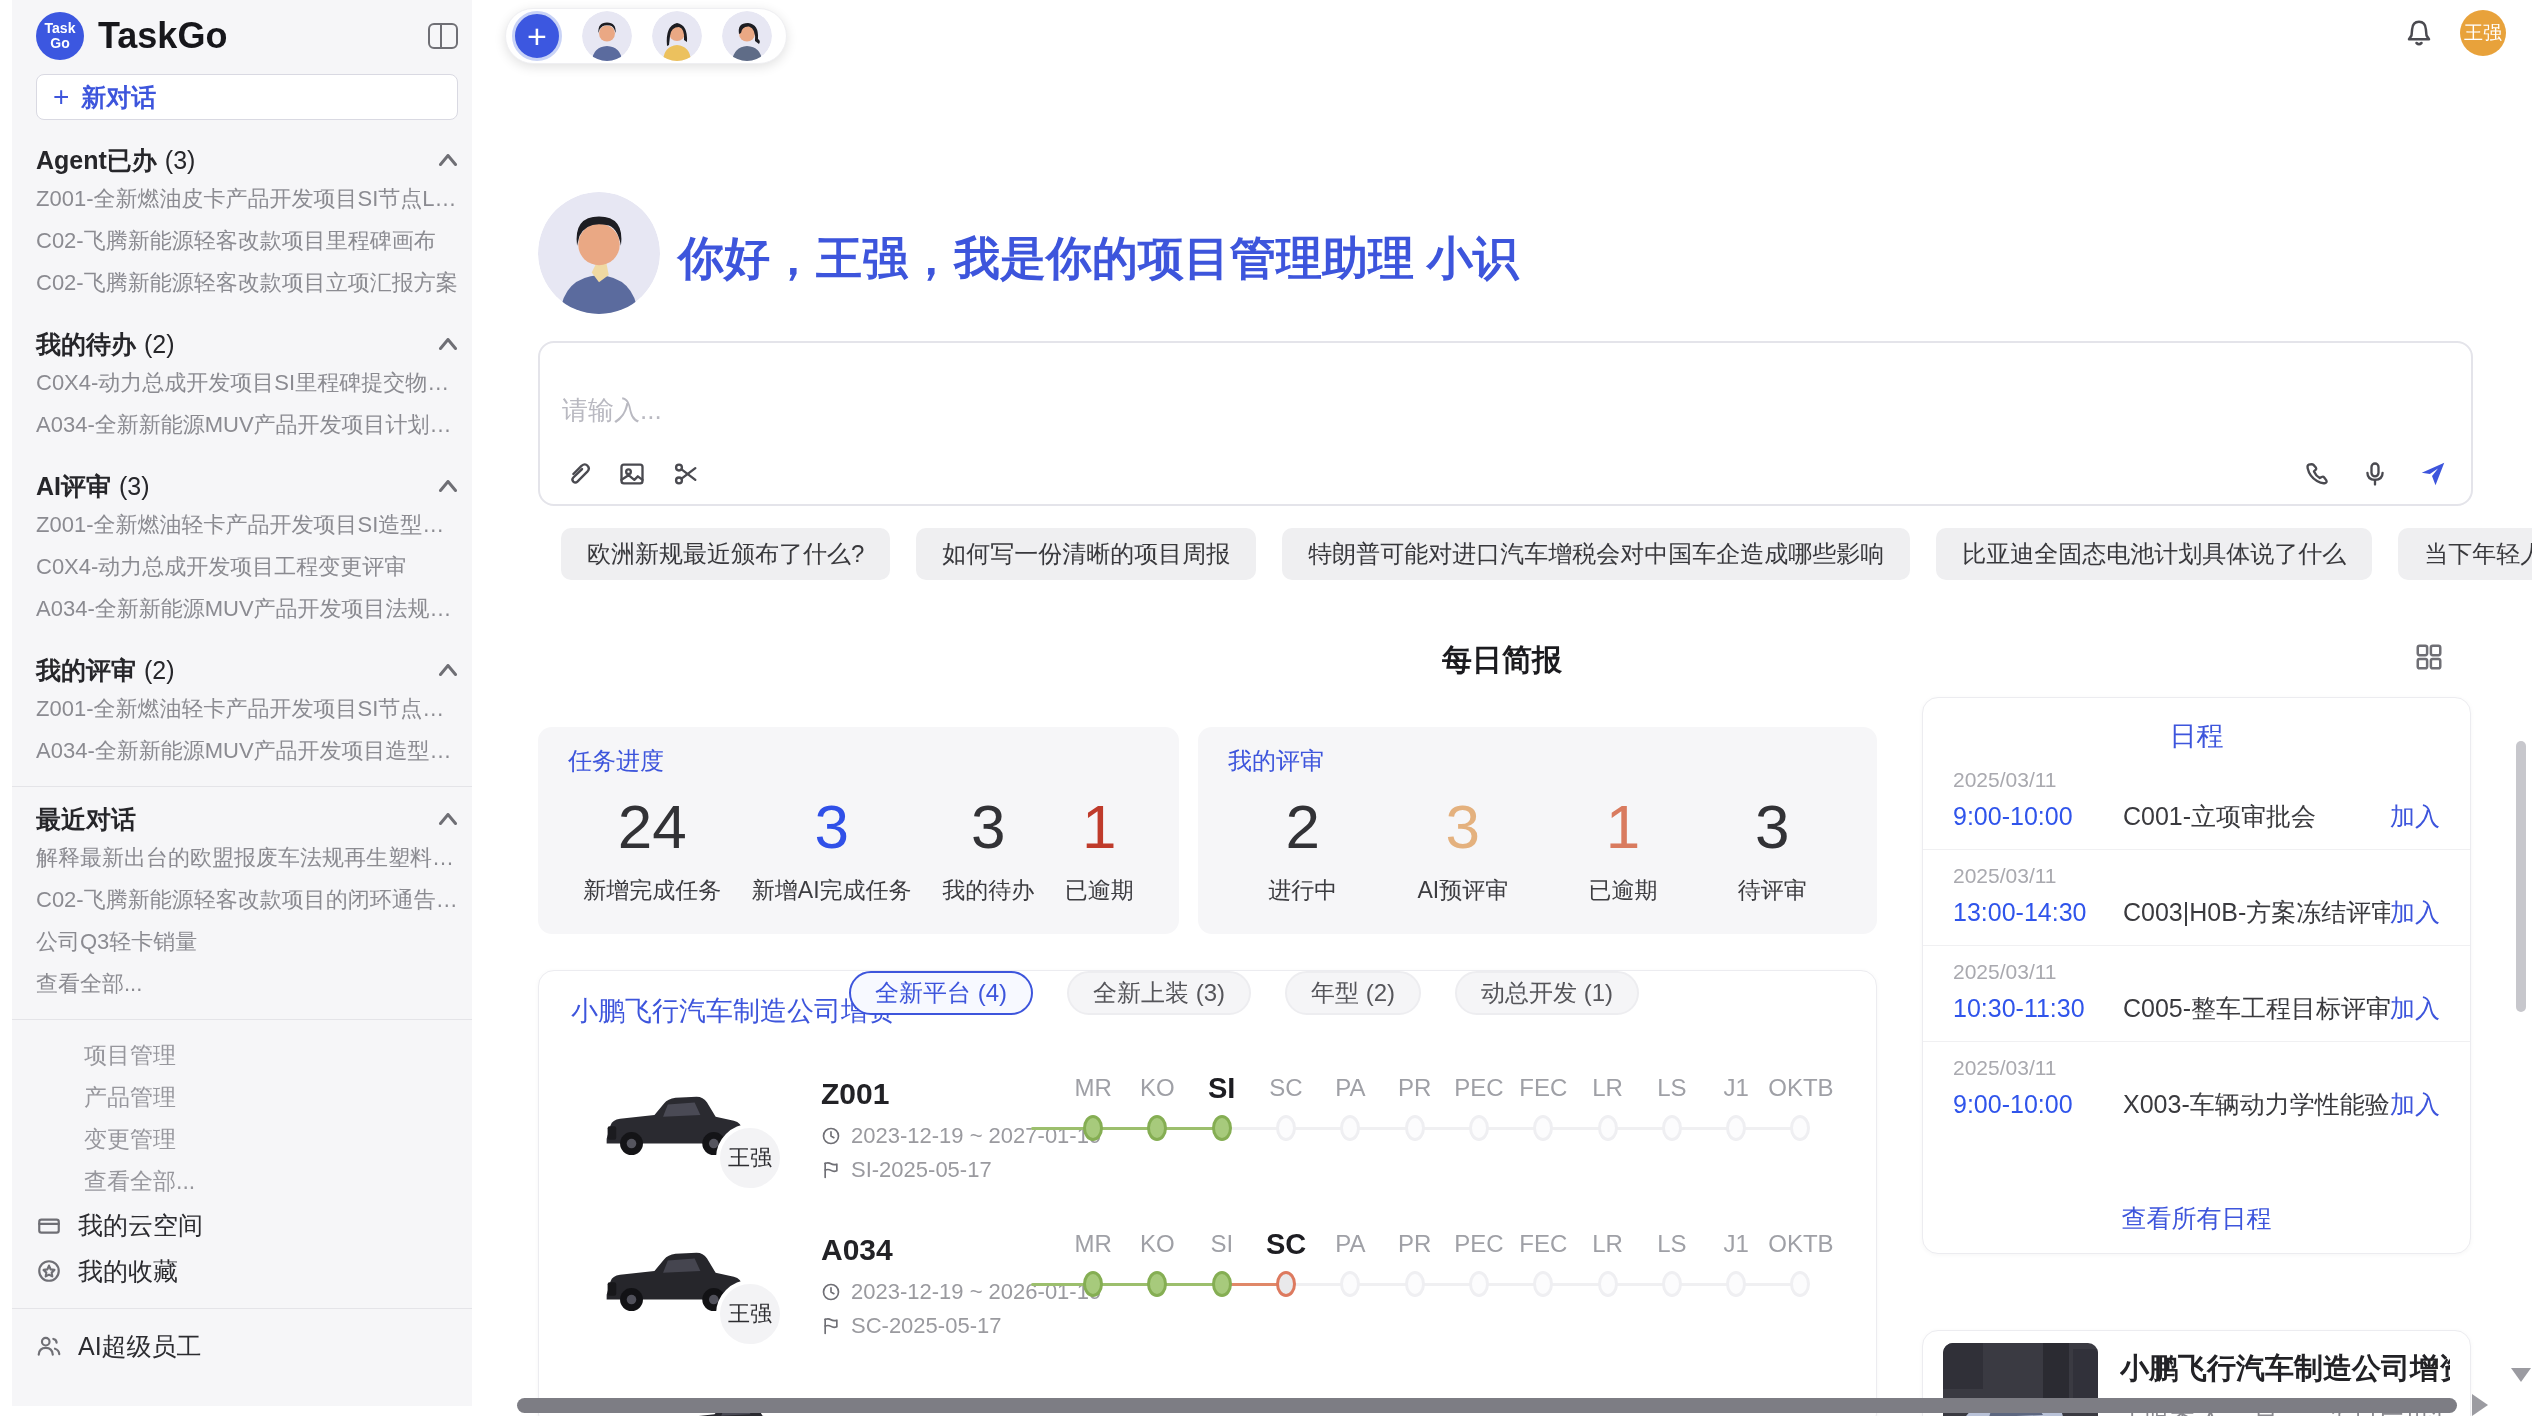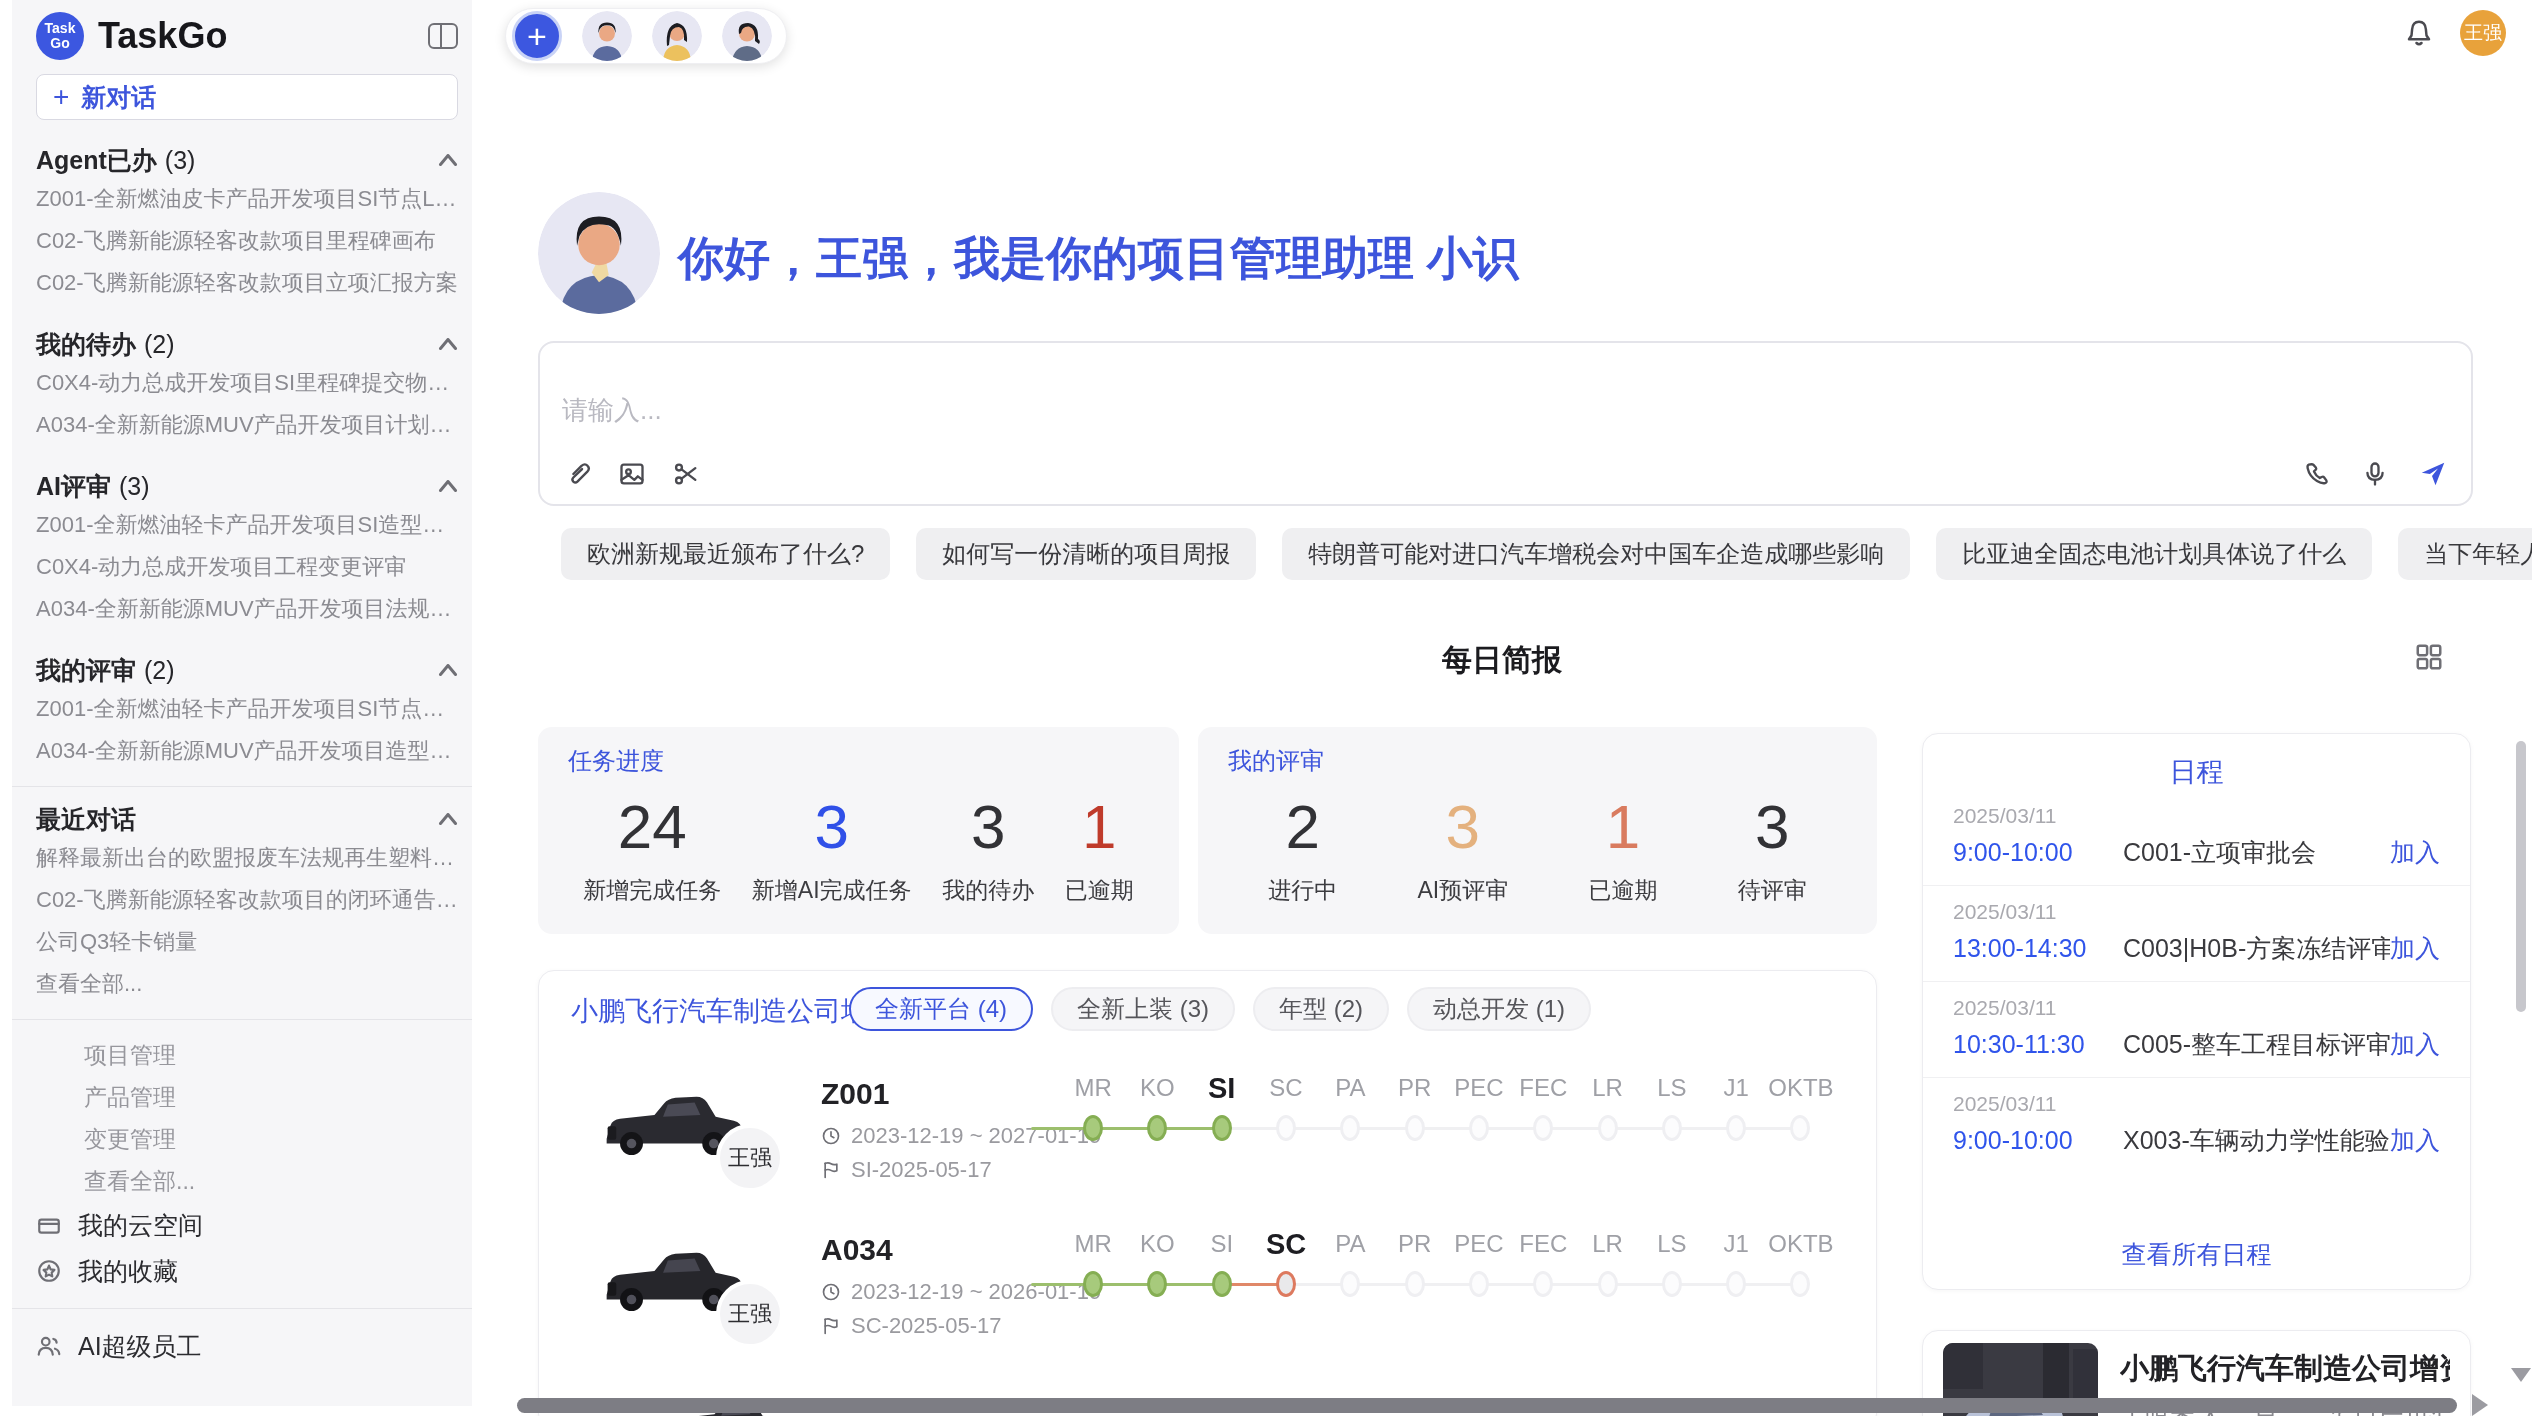--- a/index.html
+++ b/index.html
@@ -72,21 +72,21 @@
   .stat-card .sc-t { font-size:24px; color:#3d55dc; }
   .stat-row { display:flex; justify-content:space-around; margin-top:10px; }
   .stat { text-align:center; }
   .stat .v { font-size:62px; color:#323236; line-height:80px; }
   .stat .l { font-size:23px; color:#3c3c40; margin-top:8px; }
   .v.blue { color:#3050e8; } .v.red { color:#bf3b2b; } .v.tan { color:#e4b17e; } .v.salmon { color:#d97b5f; }
 
   .card { background:#fff; border:1px solid #ececf0; border-radius:16px; box-shadow:0 1px 5px rgba(0,0,0,0.04); }
   .dash { position:absolute; left:66px; top:970px; width:1339px; height:460px; overflow:hidden; }
   .dash-t { position:absolute; left:32px; top:22px; font-size:27px; color:#3d55dc; }
-  .dash-tabs { position:absolute; left:310px; top:16px; display:flex; gap:18px;text-align:right; }
+  .dash-tabs { position:absolute; left:310px; top:0; display:flex; gap:34px;text-align:right; }
   .dtab { height:44px; border-radius:22px; display:flex; align-items:center; padding:0 24px;
     font-size:24px; background:#f5f5f7; color:#55555a; border:2px solid #ededf0; }
   .dtab.active { background:#f7f9ff; color:#3d55dc; border-color:#3d55dc; }
 
   .proj-truck { position:absolute; width:153px; height:97px; }
   .proj-badge { position:absolute; width:68px; height:68px; border-radius:50%; background:#f3f3f5;
     border:4px solid #fff; display:flex; align-items:center; justify-content:center; font-size:22px; color:#2c2c30; }
   .proj-name { position:absolute; font-size:30px; font-weight:bold; color:#222226; }
   .proj-meta { position:absolute; display:flex; align-items:center; gap:10px; font-size:22px; color:#9a9a9f; }
 
@@ -97,21 +97,21 @@
   .ln.red { background:#e08868; }
   .ms-cols { position:absolute; left:30px; top:0; display:flex; }
   .ms-col { width:64.3px; text-align:center; }
   .ms-lb { display:block; font-size:24px; color:#9fa0a6; line-height:34px; height:34px; }
   .ms-lb.active { font-size:29px; font-weight:bold; color:#1d1d22; }
   .dot { display:block; width:20px; height:26px; border-radius:50%; margin:10px auto 0 auto;
     background:#fcfcfd; border:3px solid #efeff2; }
   .dot.done { background:#a7ca7c; border-color:#85ae53; }
   .dot.overdue { background:#e9e9eb; border-color:#dd7a5f; }
 
-  .sched { position:absolute; left:1450px; top:733px; width:549px; height:557px; }
+  .sched { position:absolute; left:1450px; top:697px; width:549px; height:557px; }
   .sched-t { text-align:center; font-size:27px; color:#3d55dc; padding-top:20px; }
   .ev { padding:14px 30px 0 30px; }
   .ev .d { font-size:21px; color:#a9a9af; }
   .ev .r { display:flex; align-items:center; margin-top:8px; padding-bottom:16px; }
   .ev .t { width:170px; font-size:25px; color:#2f54eb; }
   .ev .n { flex:1; font-size:25px; color:#3a3a3e; white-space:nowrap; overflow:hidden; }
   .ev .j { font-size:25px; color:#3d55dc; }
   .ev + .ev { border-top:1px solid #f0f0f2; }
   .sched-all { position:absolute; left:0; right:0; bottom:18px; text-align:center; font-size:25px; color:#3d55dc; }
 

